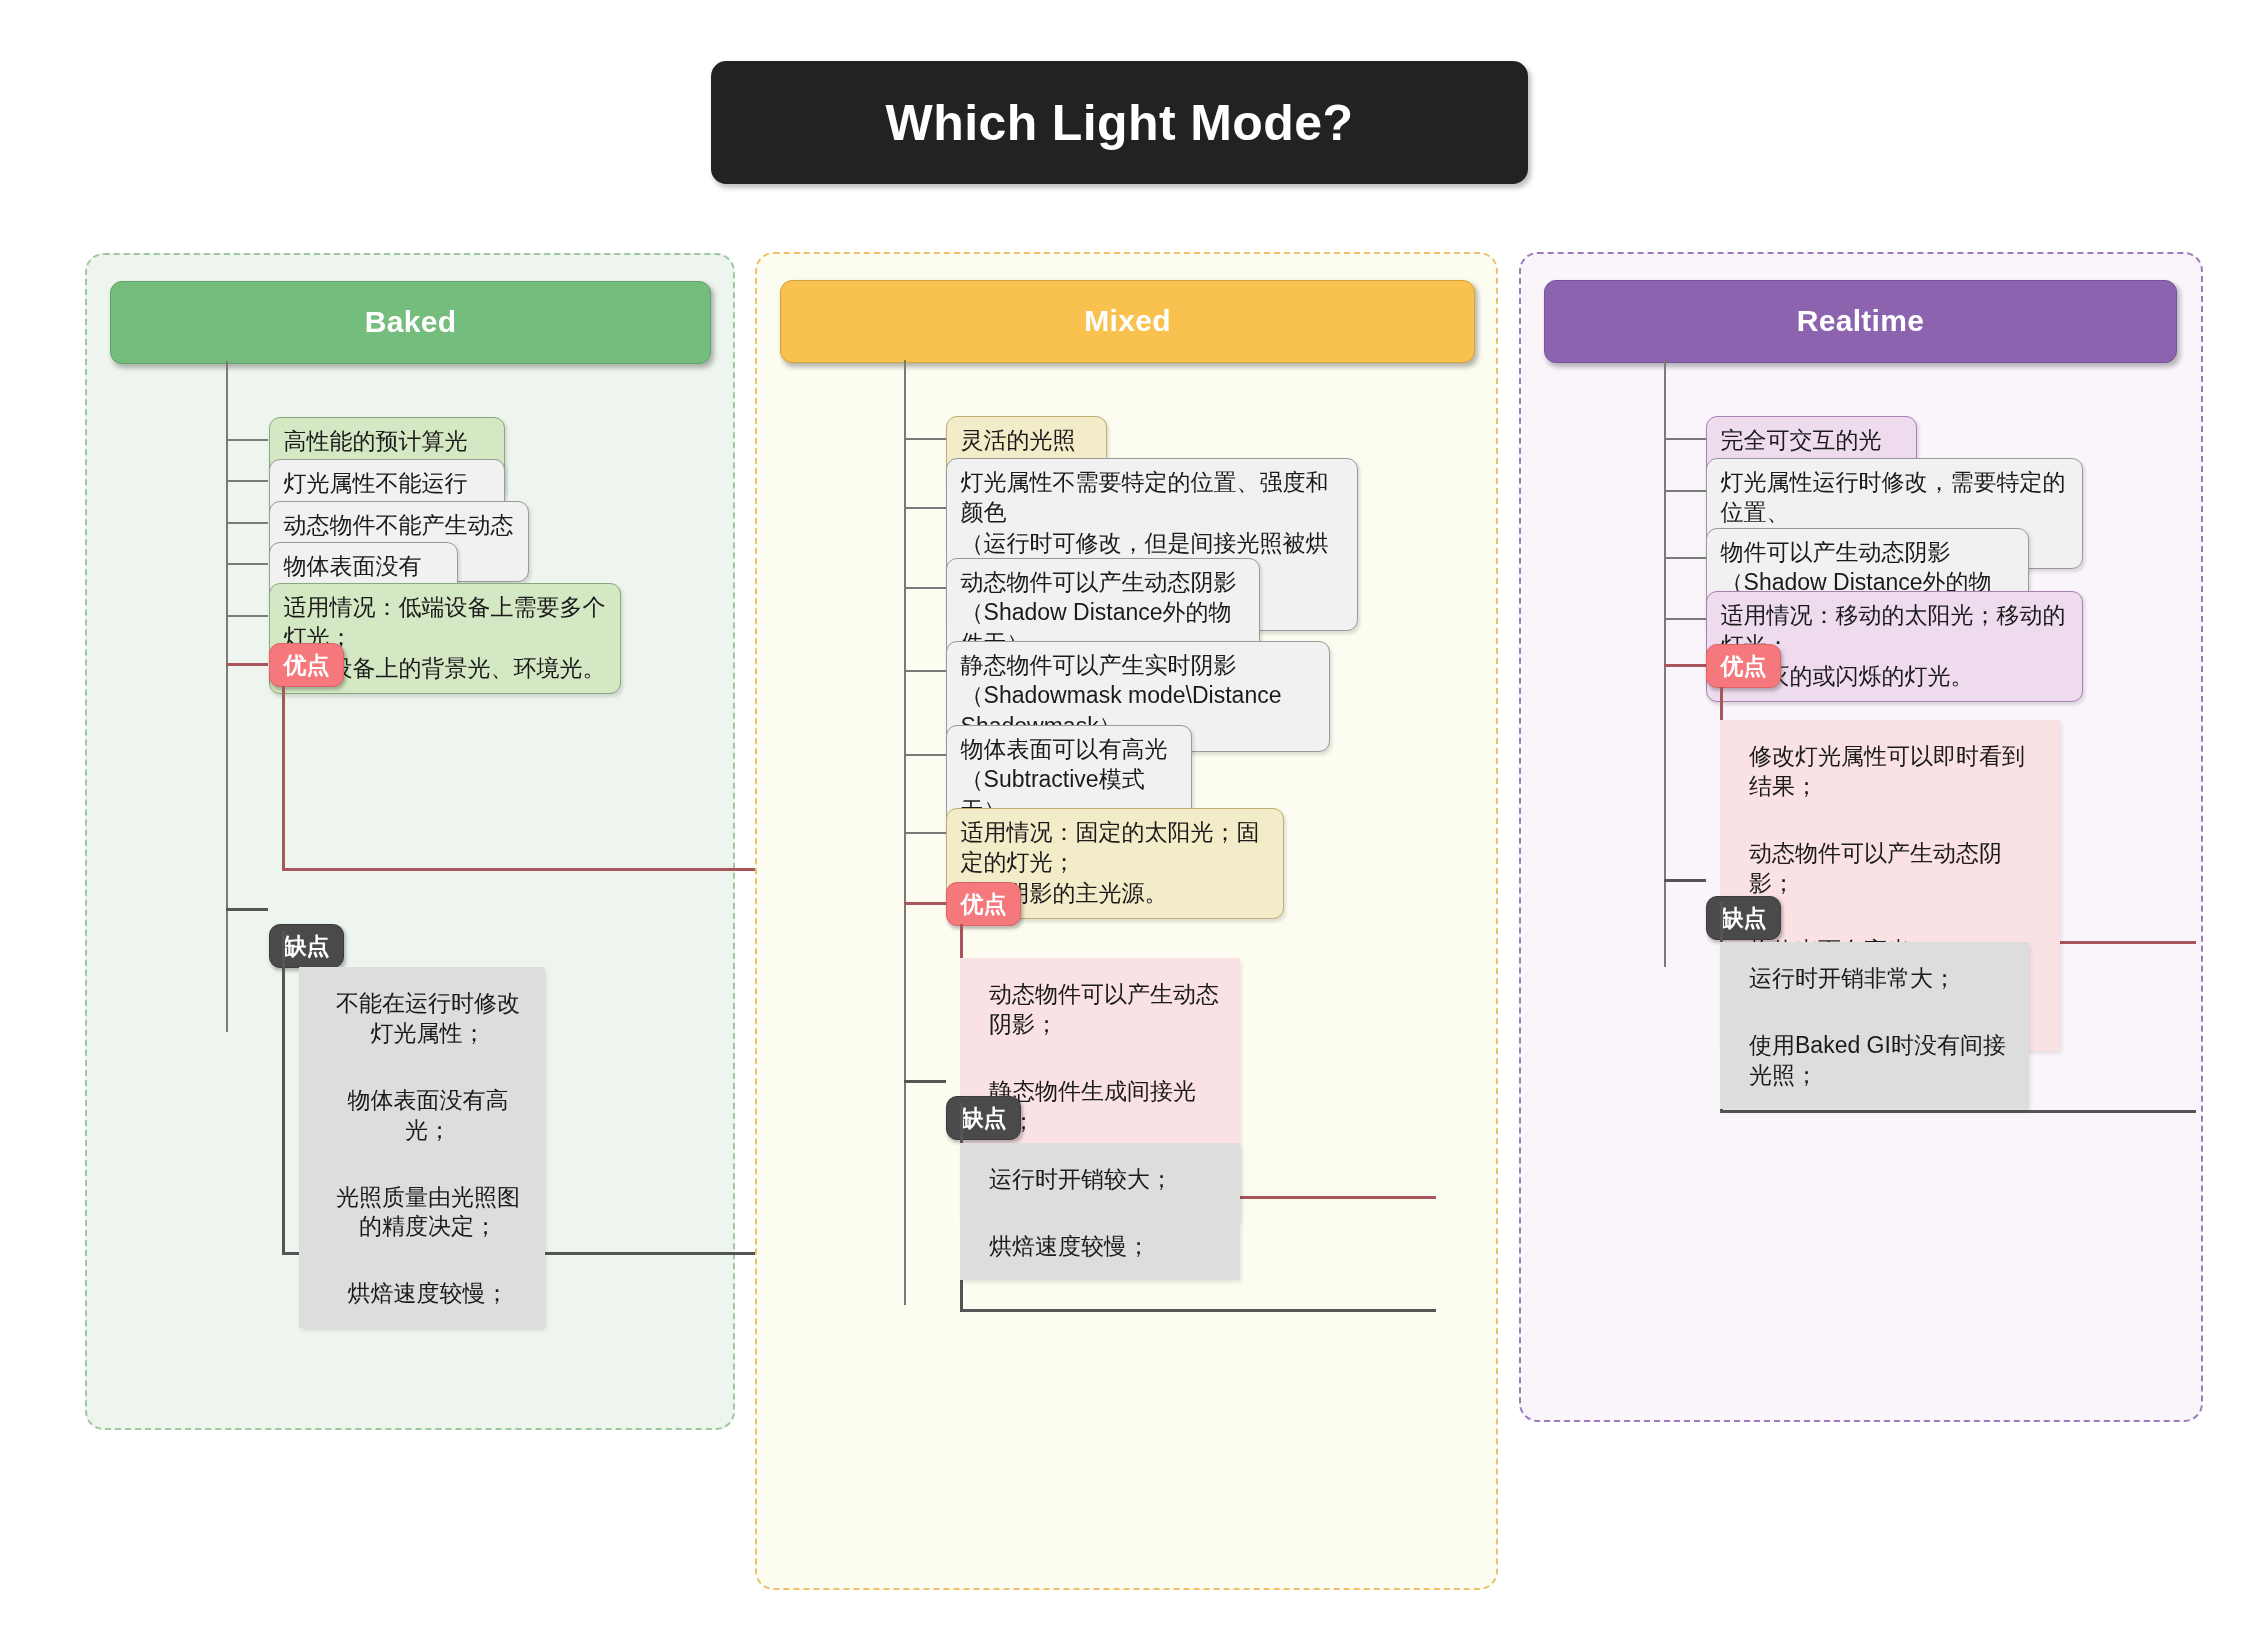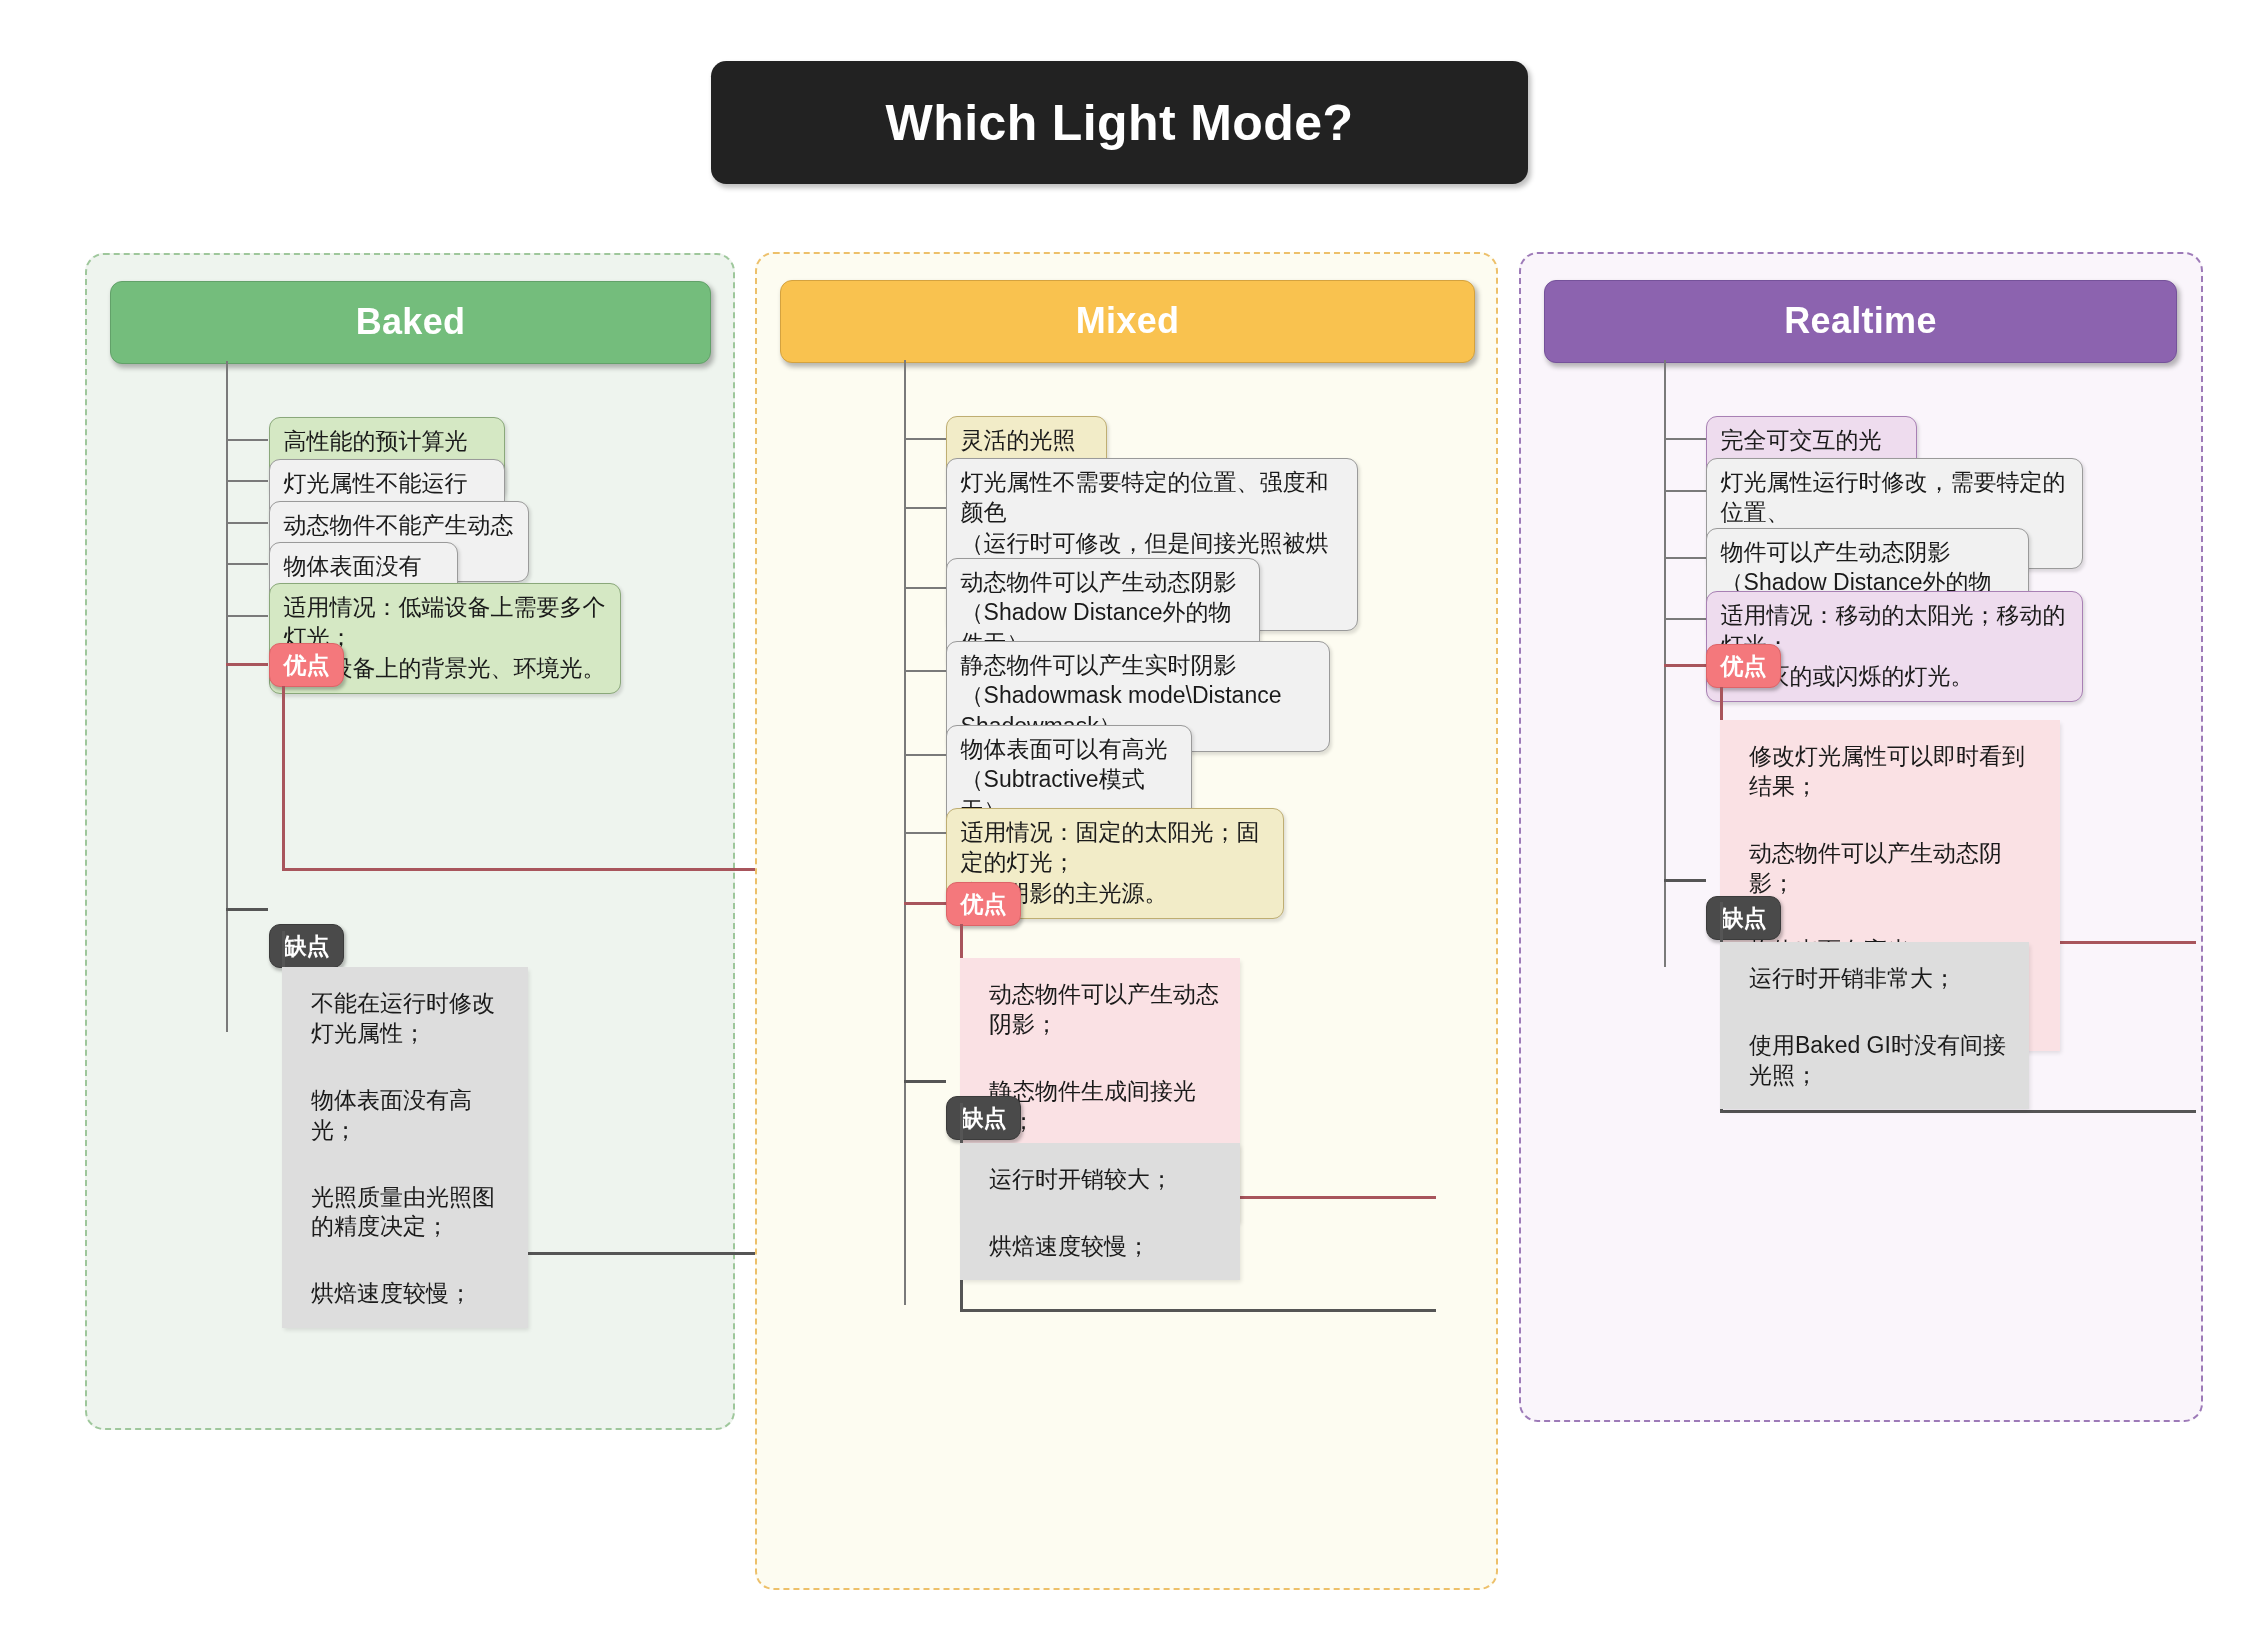--- a/index.html
+++ b/index.html
@@ -31,21 +31,21 @@
     background:#fdfcf1;border:2.5px dashed #edc06a;}
   .col.realtime{left:1519px;top:252px;width:680px;height:1166px;
     background:#faf5fb;border:2.5px dashed #9d7ab8;}
 
   
   .chead{
     position:absolute;left:23px;top:25.5px;height:81px;
     border-radius:12px;display:flex;align-items:center;justify-content:center;
     box-shadow:2.5px 3.4px 5.1px rgba(0,0,0,.28);
   }
-  .chead .lbl{color:#fff;font-size:36px;font-weight:bold;letter-spacing:0.3px;}
+  .chead .lbl{color:#fff;font-size:30px;font-weight:bold;letter-spacing:0.3px;}
   .col.baked .chead{width:599px;background:#74bd7c;border:1.7px solid #62a169;}
   .col.mixed .chead{width:693px;background:#f9c24f;border:1.7px solid #d4a23f;}
   .col.realtime .chead{width:631px;background:#8c63af;border:1.7px solid #75529a;}
 
   
   .spine{position:absolute;width:1.7px;background:#7a7a7a;}
   .stub{position:absolute;height:1.7px;background:#7a7a7a;}
   .spine.red{background:#a8555c;width:2.5px;}
   .stub.red{background:#a8555c;height:2.5px;}
   .spine.dark{background:#555;width:2.5px;}
@@ -126,21 +126,21 @@
       <span>优点</span>
     </div>
     <div class="spine red" style="left:195px;top:431px;height:184px;"></div>
     <div class="stub red" style="left:195px;top:613px;width:476px;"></div>
 
     <div class="pill con" style="left:182px;top:633px;width:73px;height:42px;">
       <span>缺点</span>
     </div>
     <div class="spine dark" style="left:195px;top:676px;height:323px;"></div>
     <div class="stub dark" style="left:195px;top:997px;width:476px;"></div>
-    <div class="panel con" style="left:195px;top:712px;width:246px;">
+    <div class="panel con" style="left:212px;top:712px;width:246px;text-align:center;">
       <p class="ln">不能在运行时修改灯光属性；</p>
       <p class="ln">物体表面没有高光；</p>
       <p class="ln">光照质量由光照图的精度决定；</p>
       <p class="ln">烘焙速度较慢；</p>
     </div>
   </div>
 
   <div class="col mixed">
     <div class="chead">
       <span class="lbl">Mixed</span>

